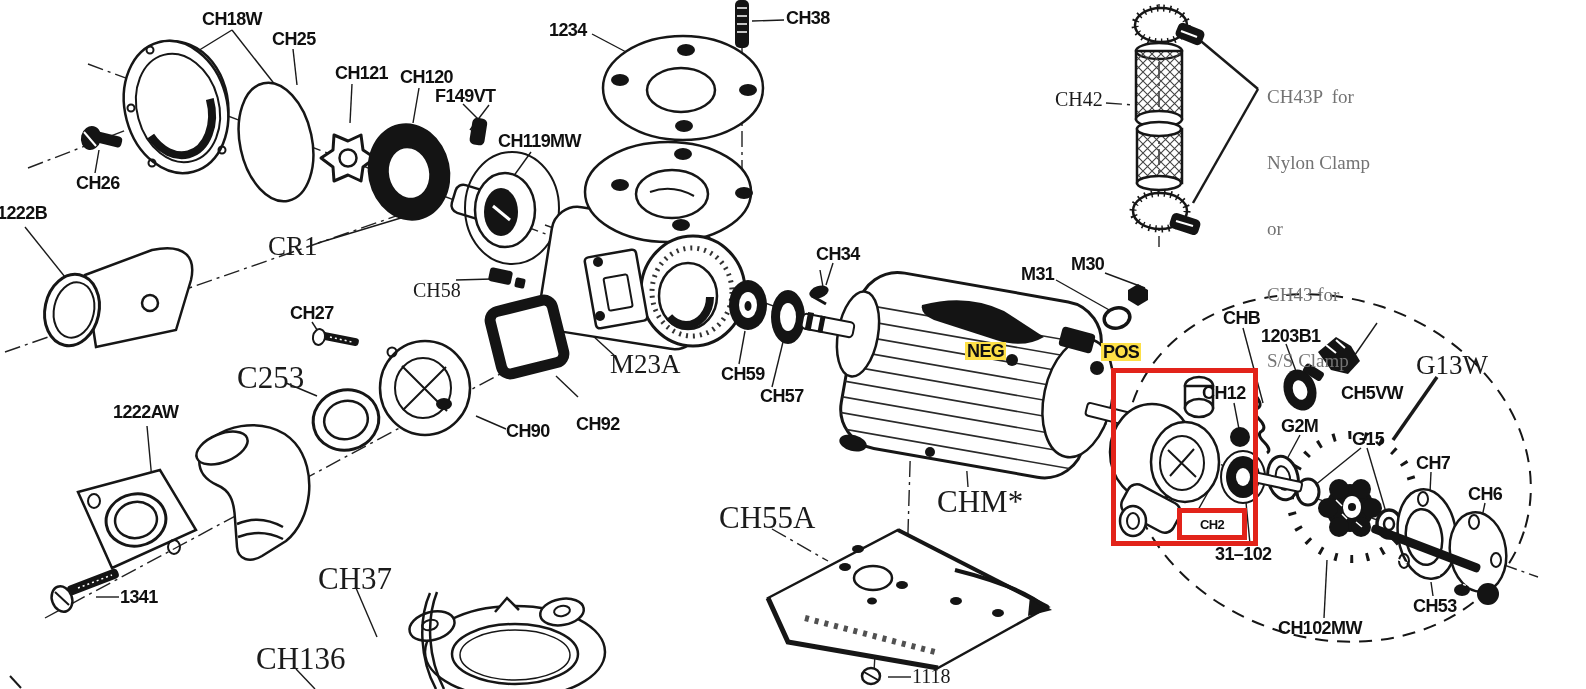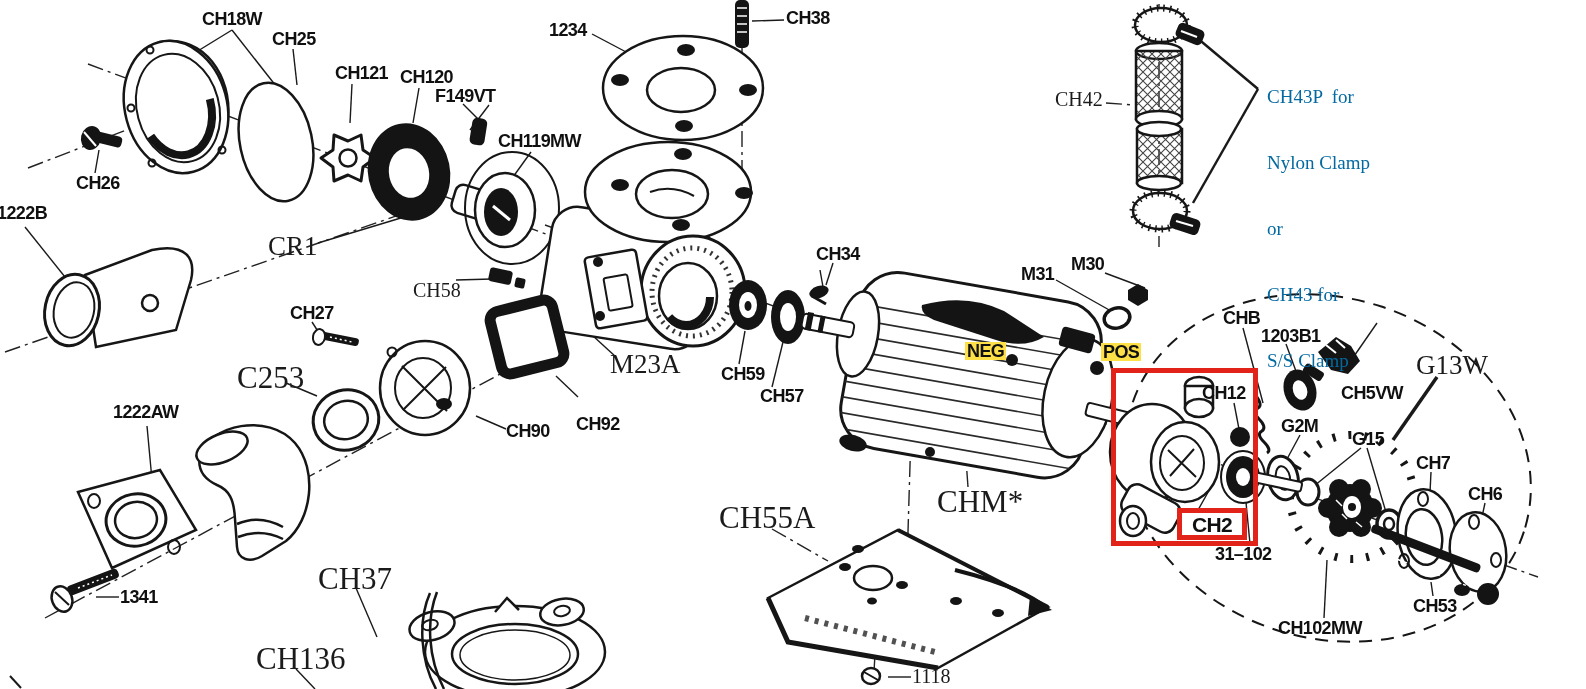--- a/index.html
+++ b/index.html
@@ -5,25 +5,25 @@
   :root{ --hl:#e2231a; }
   html,body{margin:0;padding:0;background:#fff;}
   .stage{position:relative;width:1586px;height:689px;background:#fff;overflow:hidden;
          font-family:"Liberation Sans",sans-serif;}
   .stage svg{position:absolute;left:0;top:0;}
   .lb{position:absolute;font-weight:700;font-size:18px;letter-spacing:-0.6px;color:#101010;white-space:nowrap;line-height:1;}
   .ls{position:absolute;font-family:"Liberation Serif","DejaVu Serif",serif;color:#1b1b1b;white-space:nowrap;line-height:1;}
   .s20{font-size:20px;} .s24{font-size:31px;} .s26{font-size:27px;}
   .bgw{background:#fde047;padding:0 2px;}
   .ann{position:absolute;left:1267px;top:42px;font-family:"Liberation Serif","DejaVu Serif",serif;
-       font-size:19px;color:#0369a1;line-height:22px;white-space:pre;}
+       font-size:19px;color:#737373;line-height:22px;white-space:pre;}
   .hl-big{position:absolute;left:1111px;top:368px;width:137px;height:168px;border:5px solid var(--hl);}
   .hl-small{position:absolute;left:1177px;top:508px;width:60px;height:22px;border:5px solid var(--hl);
             background:#fff;display:flex;align-items:center;justify-content:center;}
-  .hl-small .lb{position:static;font-size:21px;}
+  .hl-small .lb{position:static;font-size:13px;}
 </style>
 </head>
 <body>
 
 <div class="stage">
 
 <svg width="1586" height="689" viewBox="0 0 1586 689">
   <defs>
     <pattern id="xh" width="9" height="9" patternUnits="userSpaceOnUse">
       <path d="M0 0L9 9M9 0L0 9" stroke="#444" stroke-width="1.1"></path>

